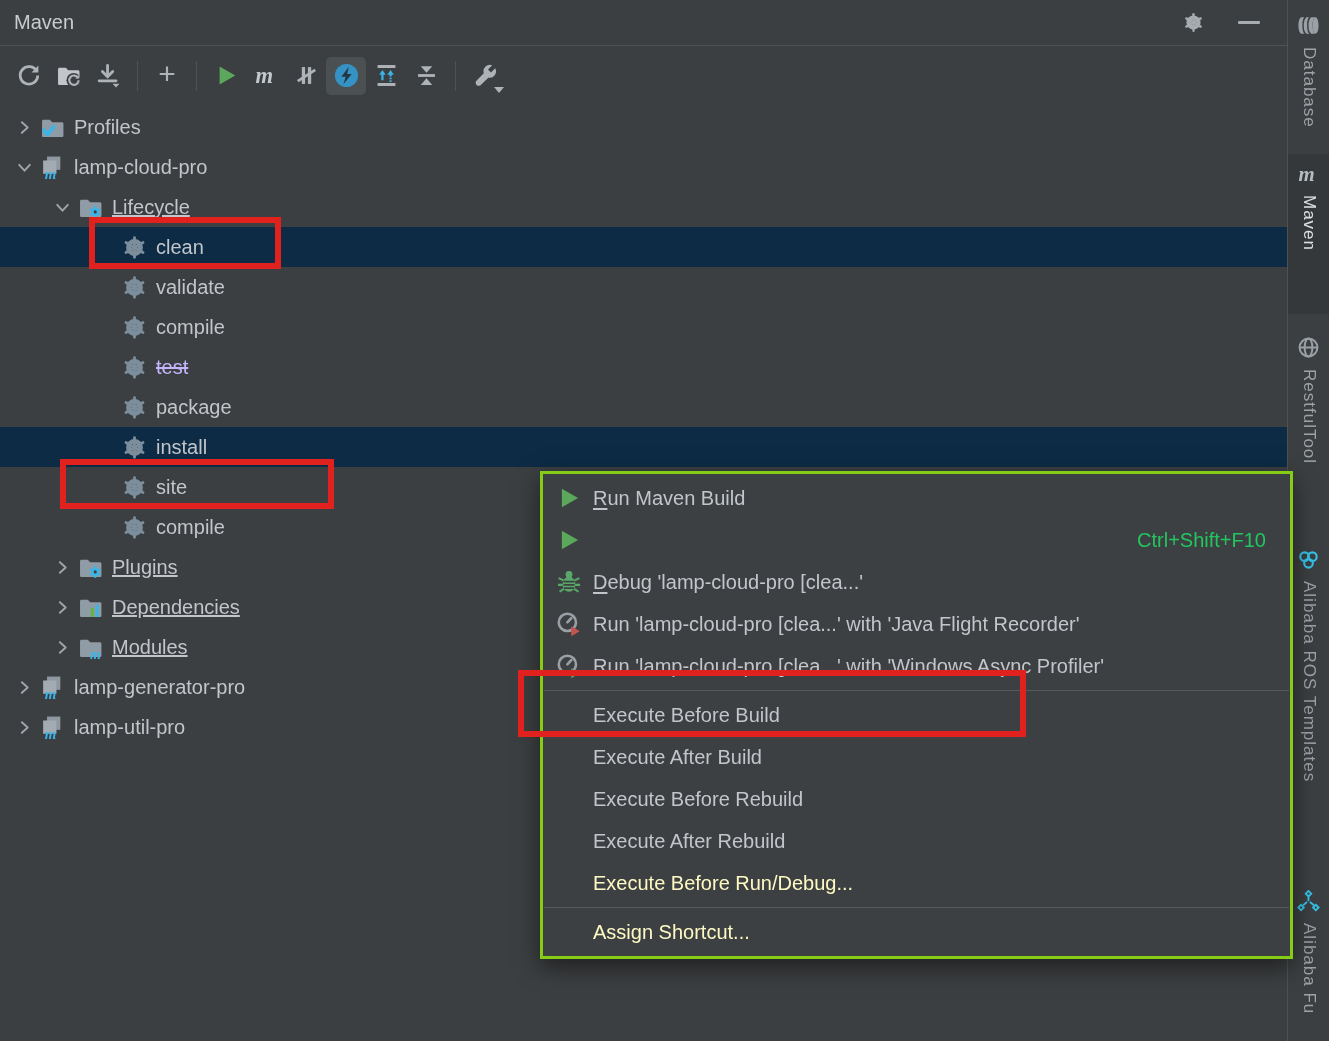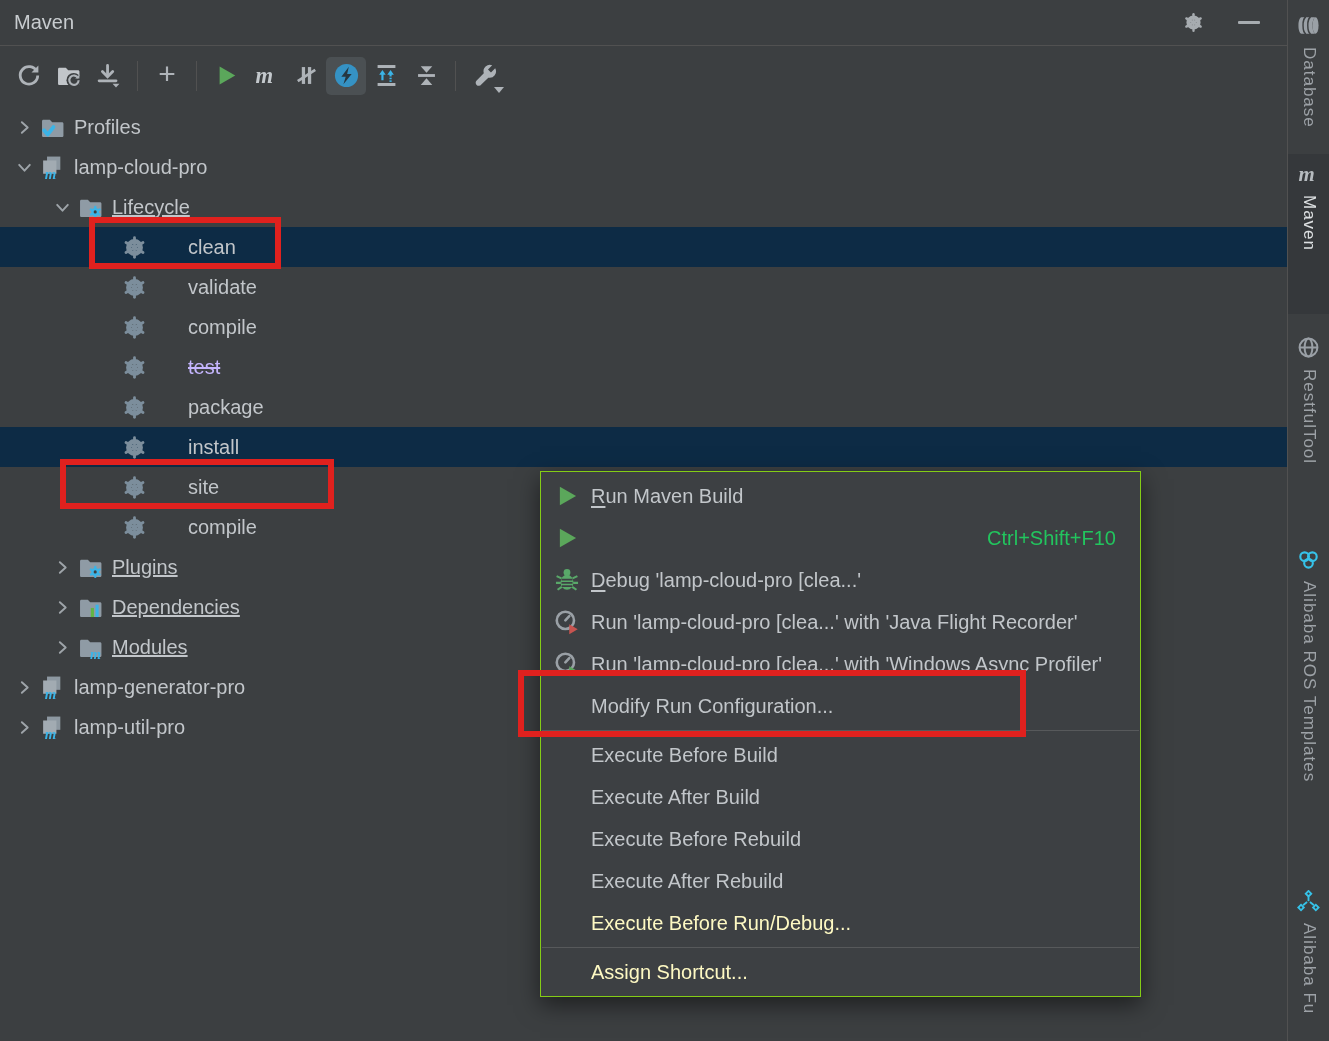--- a/index.html
+++ b/index.html
@@ -20,32 +20,32 @@
   .tbtn{width:40px;height:38px;display:flex;align-items:center;justify-content:center;border-radius:5px;position:relative;}
   .tbtn.toggled{background:#4b5053;}
   .tbtn svg{width:25px;height:25px;}
   .tsep{width:1px;height:30px;background:#515151;margin:0 9px;}
   .caret{position:absolute;right:1px;bottom:2px;width:0;height:0;border-left:5px solid transparent;border-right:5px solid transparent;border-top:6px solid #aeb3b8;}
 
   
   .tree{position:absolute;left:0;top:107px;width:1288px;}
   .trow{height:40px;display:flex;align-items:center;font-size:20px;color:#c2c6ca;}
   .trow.selected{background:#0d2b45;}
-  .lvl0{padding-left:8px;} .lvl1{padding-left:46px;text-decoration:underline;} .lvl2{padding-left:122px;gap:32px;}
+  .lvl0{padding-left:8px;} .lvl1{padding-left:46px;text-decoration:underline;} .lvl2{padding-left:122px;}
   .chev{width:32px;height:40px;display:flex;align-items:center;justify-content:center;color:#9ea4a9;}
   .chev svg{width:17px;height:17px;}
   .ticon{width:25px;height:25px;margin-right:9px;color:#8f9ba5;flex:none;}
   .ticon svg{width:25px;height:25px;}
   .goal .ticon{color:#7c8e9c;}
   .tlabel{white-space:nowrap;}
   .strike .tlabel{text-decoration:line-through;color:#c4b5fd;}
 
   
-  .menu{position:absolute;left:540px;top:471px;width:601px;box-sizing:border-box;z-index:5;
-        background:#3d4043;border:1px solid #84cc16;box-shadow:0 8px 22px rgba(0,0,0,.5);padding:3px 0;}
+  .menu{position:absolute;left:540px;top:471px;width:753px;box-sizing:border-box;z-index:5;
+        background:#3d4043;border:3px solid #84cc16;box-shadow:0 8px 22px rgba(0,0,0,.5);padding:3px 0;}
   .mi{height:42px;display:flex;align-items:center;padding:0 24px 0 13px;font-size:20px;color:#c2c6ca;}
   .mi-icon{width:26px;height:26px;margin-right:11px;flex:none;}
   .mi-icon svg{width:26px;height:26px;}
   .mi-label{white-space:nowrap;}
   .mi-label .ul{text-decoration:underline;text-underline-offset:3px;}
   .mi-shortcut{margin-left:auto;color:#22c55e;padding-left:30px;}
   .mi.disabled{color:#fef9c3;}
   .msep{height:1px;background:#57595b;margin:3px 1px;}
 
   
@@ -552,24 +552,20 @@
 
     <div class="mi">
       <span class="mi-icon">
           <svg class="ic">
             <use href="#i-prof-g"></use>
           </svg>
         </span>
       <span class="mi-label"><span>Run 'lamp-cloud-pro [clea...' with 'Windows Async Profiler'</span></span>
     </div>
 
-    <div class="mi">
-      <span class="mi-icon"></span>
-      <span class="mi-label"><span>Modify Run Configuration...</span></span>
-    </div>
 
     <div class="msep"></div>
 
     <div class="mi">
       <span class="mi-icon"></span>
       <span class="mi-label"><span>Execute Before Build</span></span>
     </div>
 
     <div class="mi">
       <span class="mi-icon"></span>

